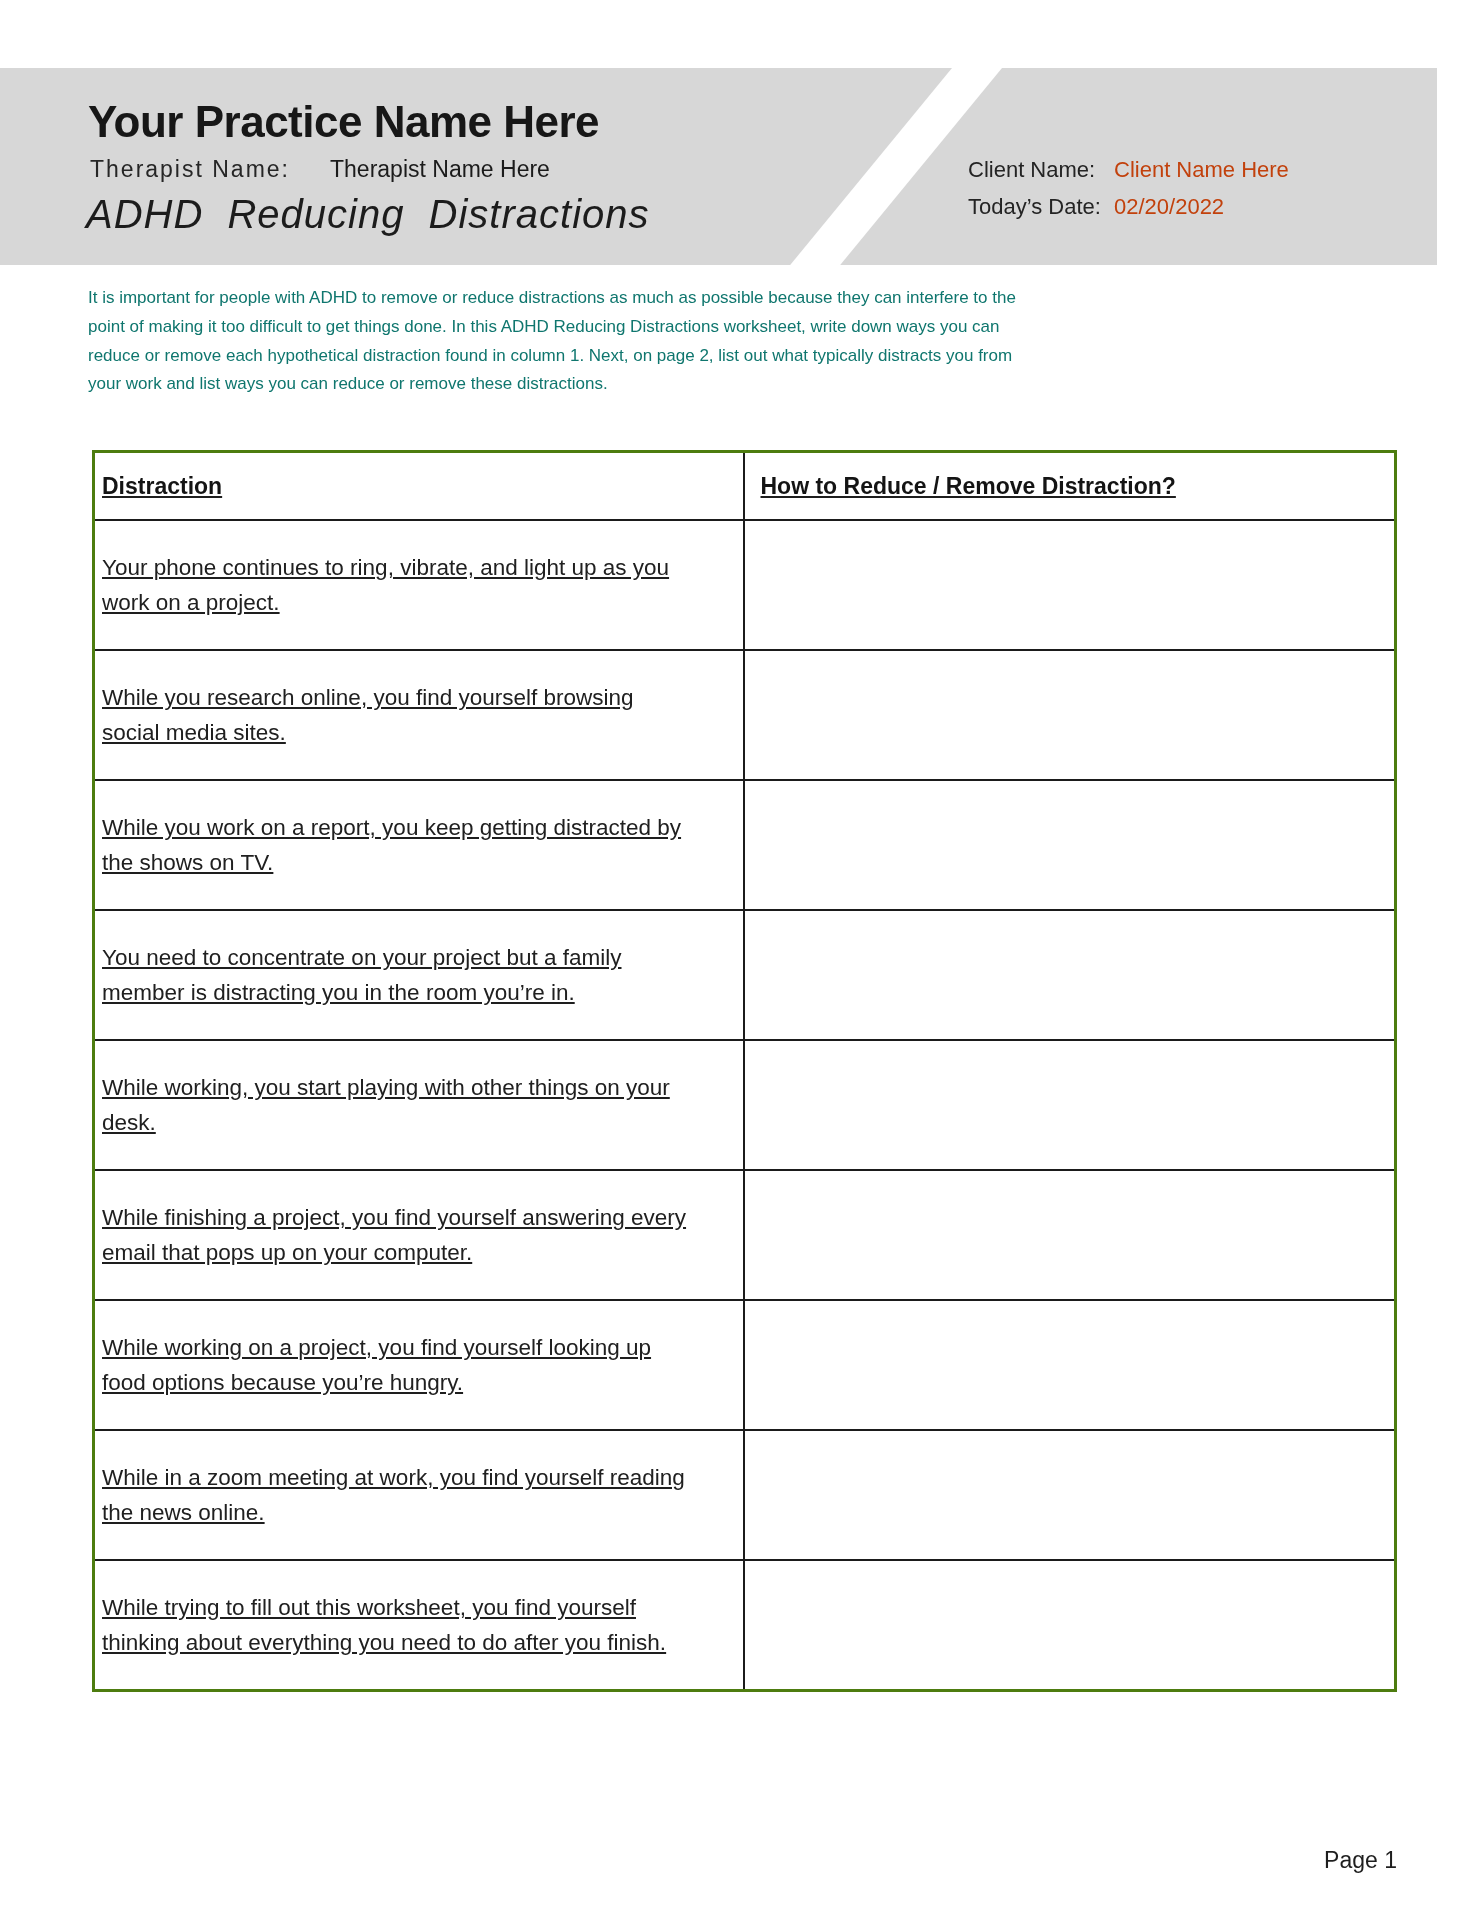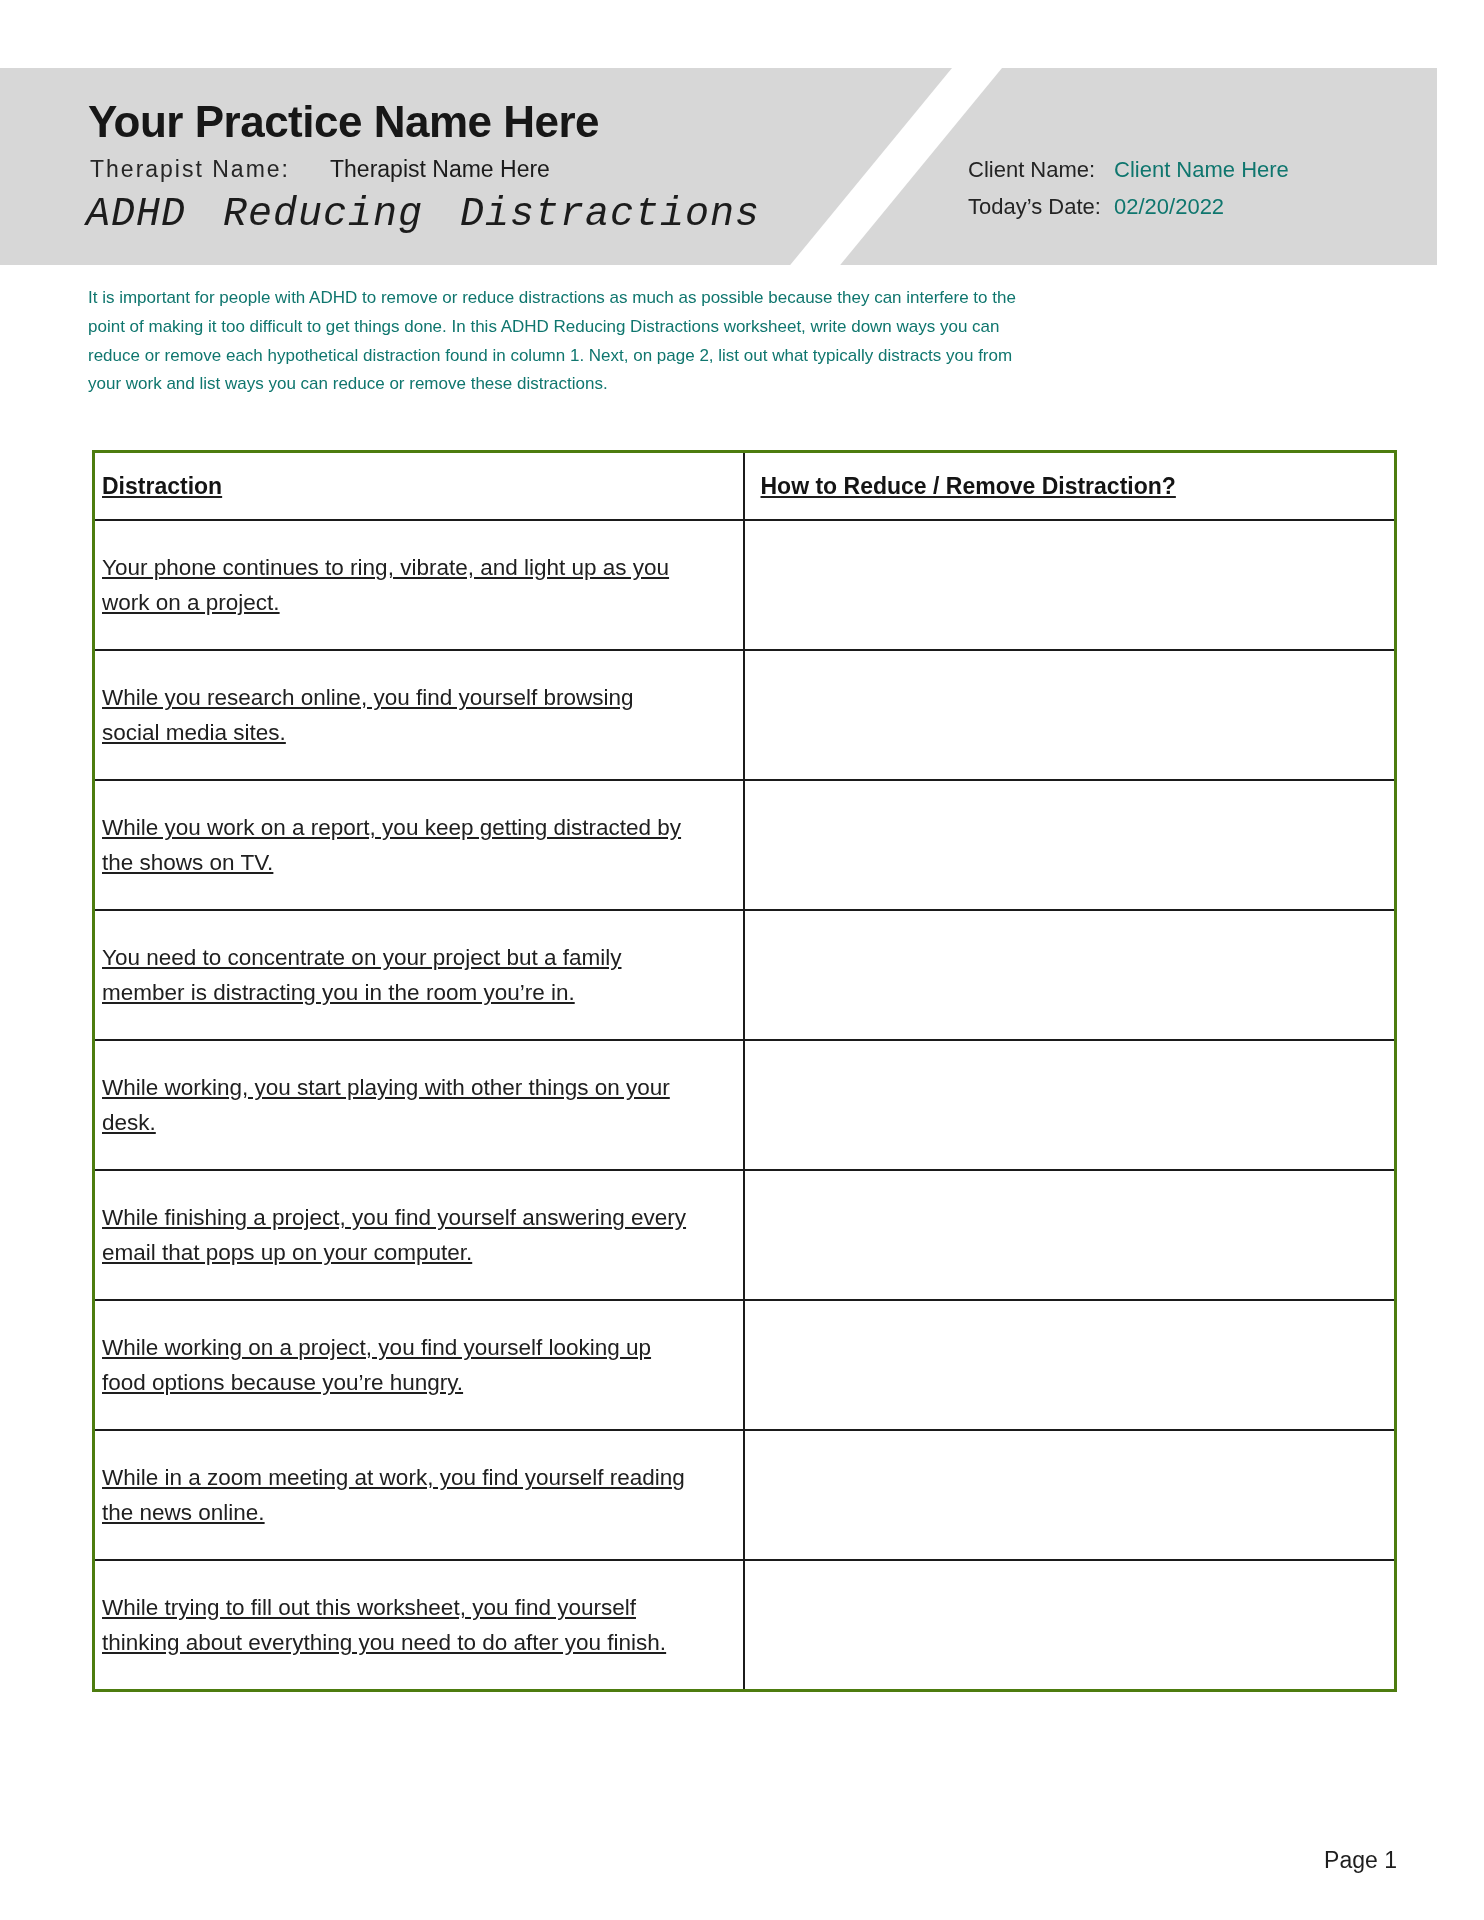--- a/index.html
+++ b/index.html
@@ -56,21 +56,21 @@
     white-space: nowrap;
     color: #262626;
   }
   .therapist-line .label { letter-spacing: 2px; }
   .therapist-line .value { margin-left: 40px; letter-spacing: 0; color: #1b1b1b; }
 
   .worksheet-title {
     position: absolute;
     left: 86px;
     top: 192px;
-    font-family: Liberation Mono, monospace;
+    font-family: Liberation Sans, sans-serif;
     font-style: italic;
     font-size: 40px;
     letter-spacing: 1px;
     word-spacing: 12px;
     color: #1c1c1c;
     white-space: nowrap;
   }
 
   .client-row, .date-row {
     position: absolute;
@@ -78,21 +78,21 @@
     font-size: 22px;
     white-space: nowrap;
     color: #242424;
   }
   .client-row { top: 157px; }
   .date-row   { top: 194px; }
   .client-row .label, .date-row .label {
     display: inline-block;
     width: 146px;
   }
-  .client-row .value, .date-row .value { color: #0f766e; }
+  .client-row .value, .date-row .value { color: #c2410c; }
 
   
   .intro {
     position: absolute;
     left: 88px;
     top: 284px;
     font-size: 17px;
     line-height: 28.8px;
     color: #0f766e;
   }

